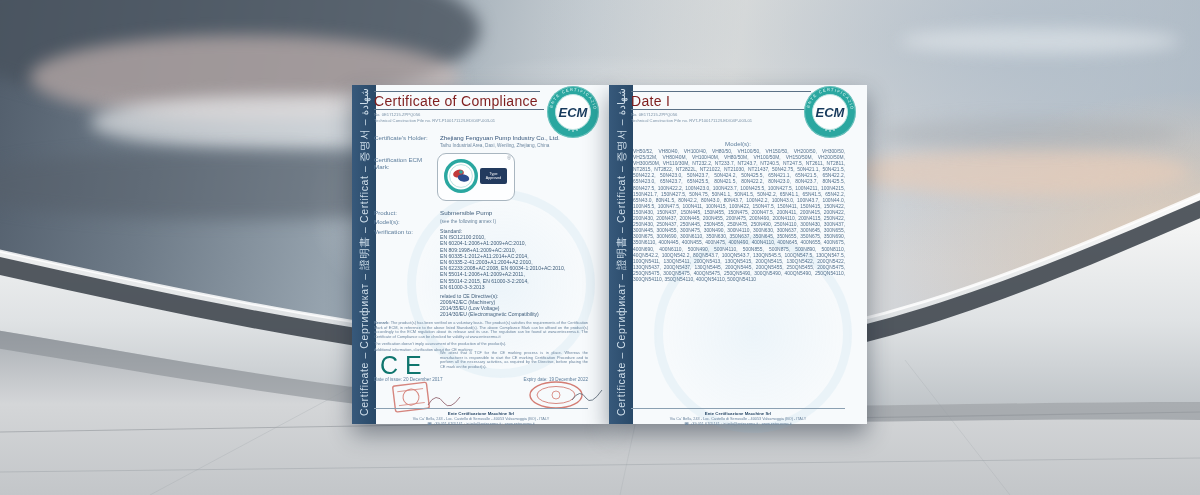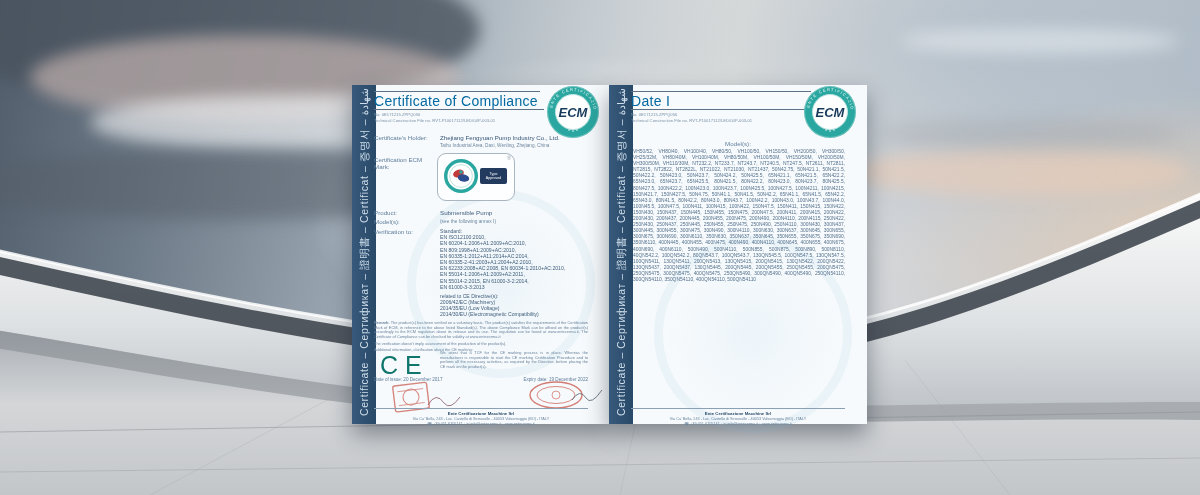--- a/index.html
+++ b/index.html
@@ -20,21 +20,21 @@
   #cert-left{left:352px;width:258px;}
   #cert-right{left:609px;width:258px;}
   .strip{position:absolute;left:0;top:0;width:24px;height:339px;overflow:hidden;
          background:linear-gradient(90deg,#37597b,#294968);}
   .strip-text{position:absolute;left:0;top:0;width:339px;height:24px;line-height:24px;
          transform:translateY(339px) rotate(-90deg);transform-origin:0 0;
          font-size:10.5px;letter-spacing:.6px;color:#cfdeea;white-space:nowrap;padding-left:8px;}
   .wm{position:absolute;border-radius:50%;border:9px solid rgba(128,183,219,.10);
       background:radial-gradient(circle, rgba(150,200,232,.10), rgba(150,200,232,0) 70%);}
   .rule{position:absolute;height:1px;background:#5c7186;}
-  .cert-title{position:absolute;left:22px;top:8px;font-size:14px;color:#0369a1;letter-spacing:.3px;white-space:nowrap;}
+  .cert-title{position:absolute;left:22px;top:8px;font-size:14px;color:#7f1d1d;letter-spacing:.3px;white-space:nowrap;}
   .micro{position:absolute;left:22px;font-size:4.2px;color:#7c93a8;white-space:nowrap;}
   .lbl{position:absolute;left:22px;width:60px;font-size:6.2px;line-height:7.4px;color:#5e7e9c;}
   .val{position:absolute;left:88px;font-size:6.2px;line-height:7.4px;color:#3f5d7a;}
   .pre{white-space:pre-line;}
   .tinypara{position:absolute;font-size:3.9px;line-height:4.7px;color:#6a849e;text-align:justify;}
   .ecm-logo{position:absolute;left:194px;top:0;width:54px;height:54px;}
   .mark-box{position:absolute;left:85px;top:68px;width:76px;height:46px;background:#fdfeff;
             border:1.5px solid #a9b6c0;border-radius:9px;}
   .mark-pill{position:absolute;left:42px;top:14px;width:27px;height:16px;background:#223a5e;border-radius:2px;
              display:flex;flex-direction:column;align-items:center;justify-content:center;

